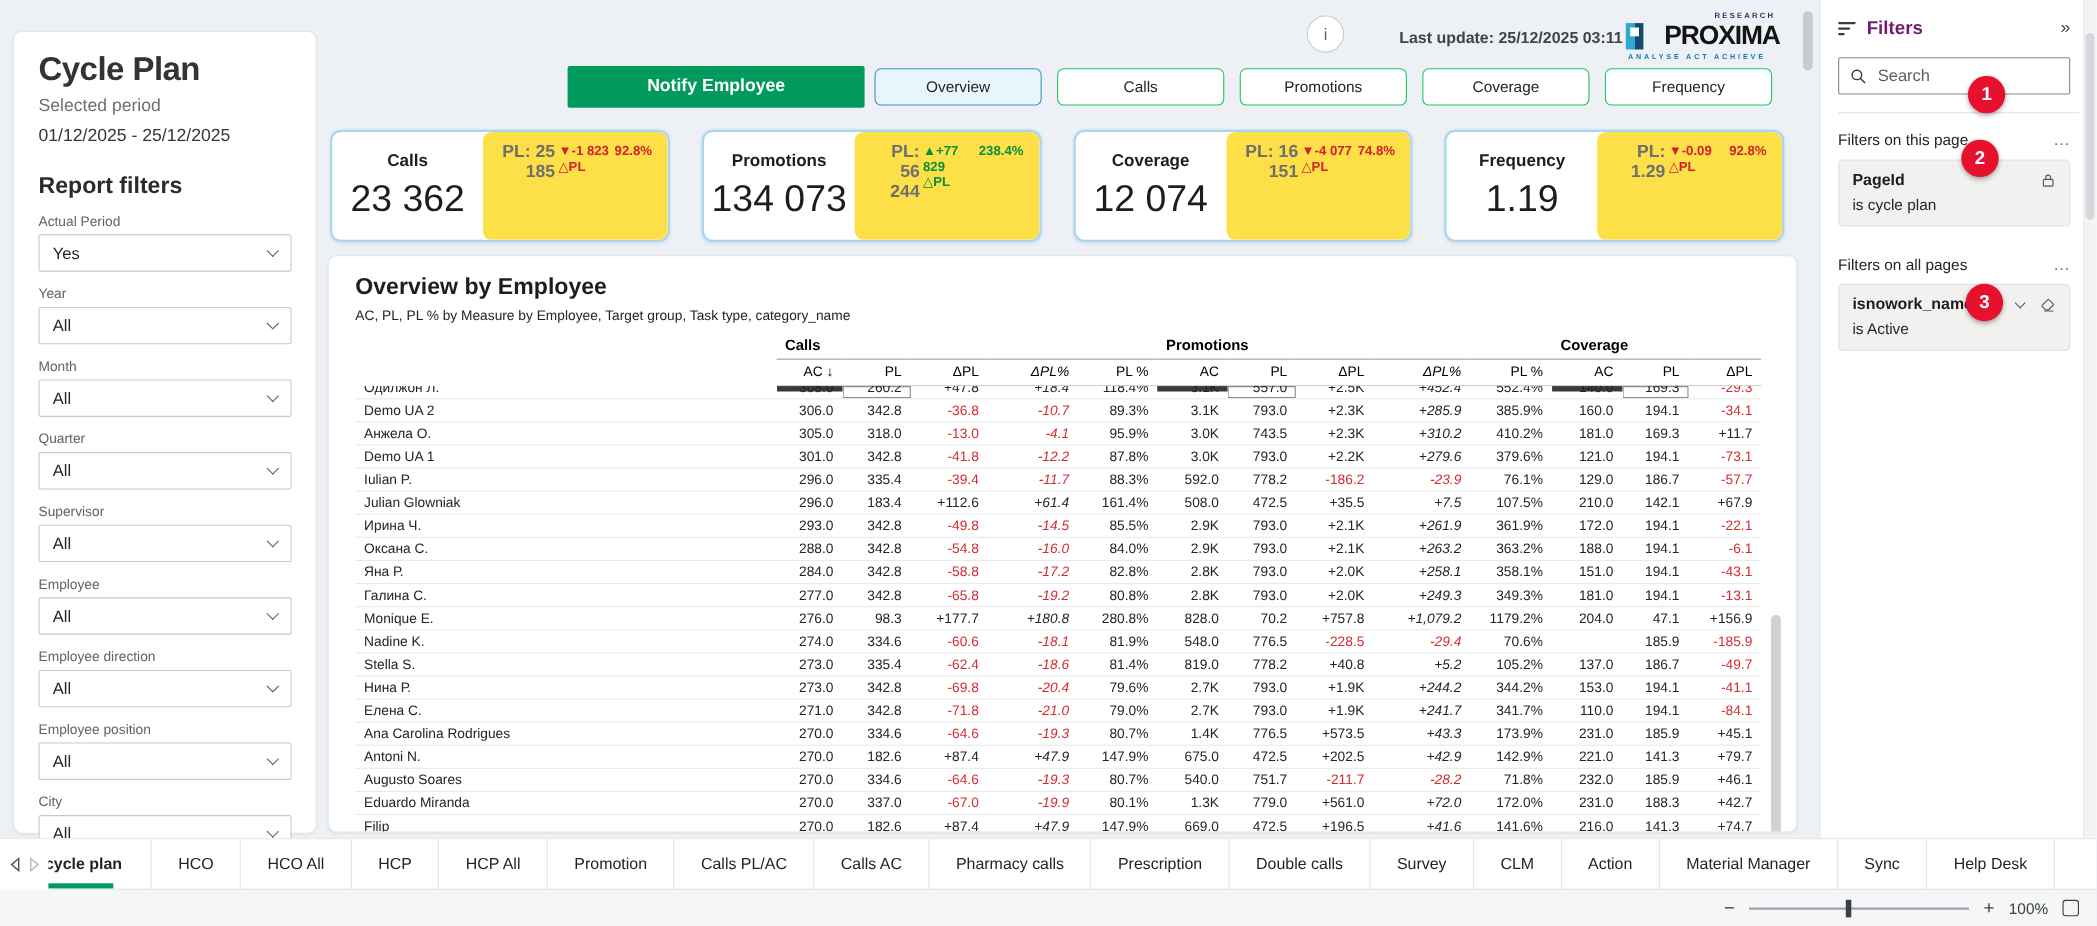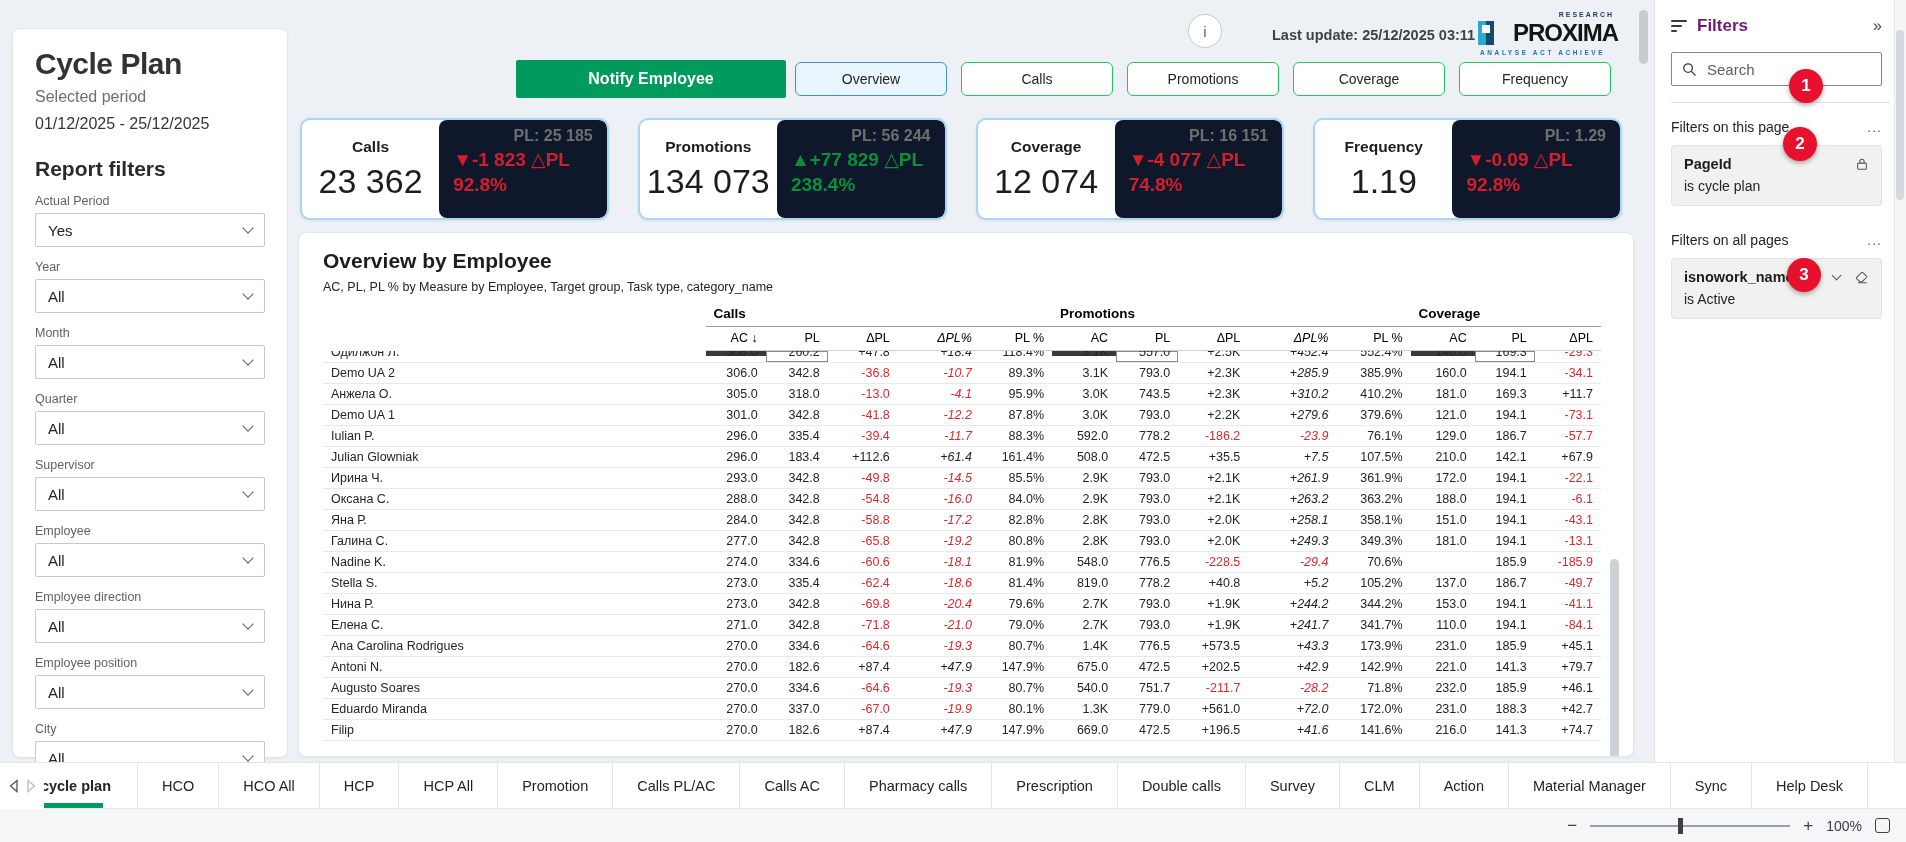--- a/index.html
+++ b/index.html
@@ -42,23 +42,23 @@
   .logo-name { font-size:24px; font-weight:bold; color:#141414; letter-spacing:-1px; }
   .logo-tag { font-size:6.5px; font-weight:bold; letter-spacing:2.6px; color:#1477b8; margin-top:2px; padding-left:2px; }
 
   
   .kpi-row { position:absolute; left:300px; top:118px; width:1322px; display:flex; gap:29px; }
   .kpi-card { flex:1; height:102px; background:#fff; border:2px solid #a9d6f2; border-radius:10px; display:flex; overflow:hidden;
               box-shadow:0 1px 3px rgba(0,0,0,.08); }
   .kpi-left { width:45%; display:flex; flex-direction:column; align-items:center; justify-content:center; gap:6px; }
   .kpi-label { font-size:15.5px; font-weight:bold; color:#1d1d1d; }
   .kpi-value { font-size:34px; color:#1d1d1d; }
-  .kpi-right { flex:1; background:#0f172a; border-radius:8px; padding:10px 14px 26px; display:flex; flex-direction:column; justify-content:center; gap:3px; }
+  .kpi-right { flex:1; background:#fde047; border-radius:8px; padding:10px 14px 26px; display:flex; flex-direction:row; justify-content:center; gap:3px; }
   .kpi-pl { color:#6f6f6f; font-weight:bold; font-size:16px; text-align:right; }
-  .kpi-delta,.kpi-pct { font-weight:bold; font-size:19px; }
+  .kpi-delta,.kpi-pct { font-weight:bold; font-size:12px; }
   .trend-down .kpi-delta,.trend-down .kpi-pct { color:#d21f2d; }
   .trend-up .kpi-delta,.trend-up .kpi-pct { color:#0a8f3c; }
 
   
   .table-panel { position:absolute; left:298px; top:232px; width:1336px; height:525px; padding:16px 0 0 24px; overflow:hidden; }
   .tbl-title { font-size:21px; font-weight:bold; color:#1d1d1d; }
   .tbl-sub { font-size:12.5px; color:#252423; margin-top:7px; }
   table.matrix { border-collapse:collapse; table-layout:fixed; width:1278px; margin-top:10px; font-size:12.5px; }
   .matrix th.group { text-align:left; font-weight:bold; font-size:13.5px; color:#000; padding:2px 0 5px 8px; border-bottom:1px solid #9d9d9d; }
   .matrix th.blank { border:none; }
@@ -515,20 +515,36 @@
           <td class="dpct neg">-19.2</td>
           <td>80.8%</td>
           <td class="acc">2.8K</td>
           <td class="plc">793.0</td>
           <td>+2.0K</td>
           <td class="dpct">+249.3</td>
           <td>349.3%</td>
           <td class="acc">181.0</td>
           <td class="plc">194.1</td>
           <td class="neg">-13.1</td>
+        </tr>
+        <tr>
+          <td class="name">Monique E.</td>
+          <td class="acc">276.0</td>
+          <td class="plc">98.3</td>
+          <td>+177.7</td>
+          <td class="dpct">+180.8</td>
+          <td>280.8%</td>
+          <td class="acc">828.0</td>
+          <td class="plc">70.2</td>
+          <td>+757.8</td>
+          <td class="dpct">+1,079.2</td>
+          <td>1179.2%</td>
+          <td class="acc">204.0</td>
+          <td class="plc">47.1</td>
+          <td>+156.9</td>
         </tr>
         <tr>
           <td class="name">Nadine K.</td>
           <td class="acc">274.0</td>
           <td class="plc">334.6</td>
           <td class="neg">-60.6</td>
           <td class="dpct neg">-18.1</td>
           <td>81.9%</td>
           <td class="acc">548.0</td>
           <td class="plc">776.5</td>

